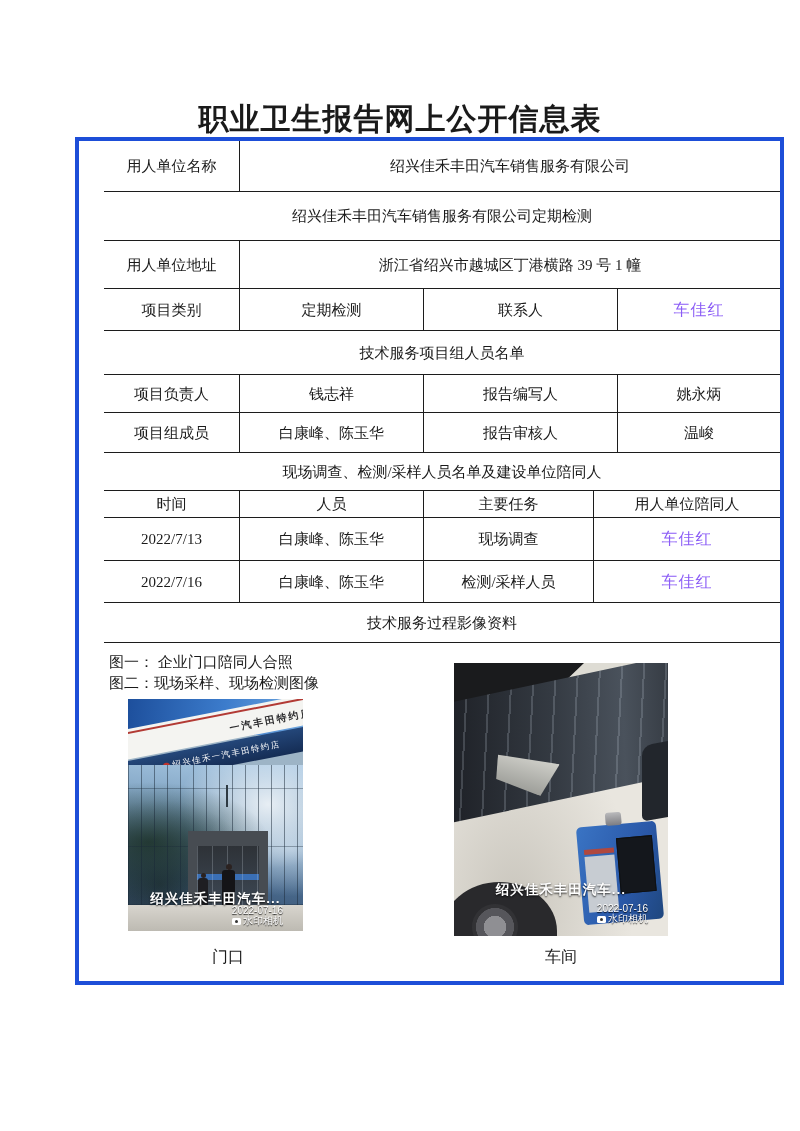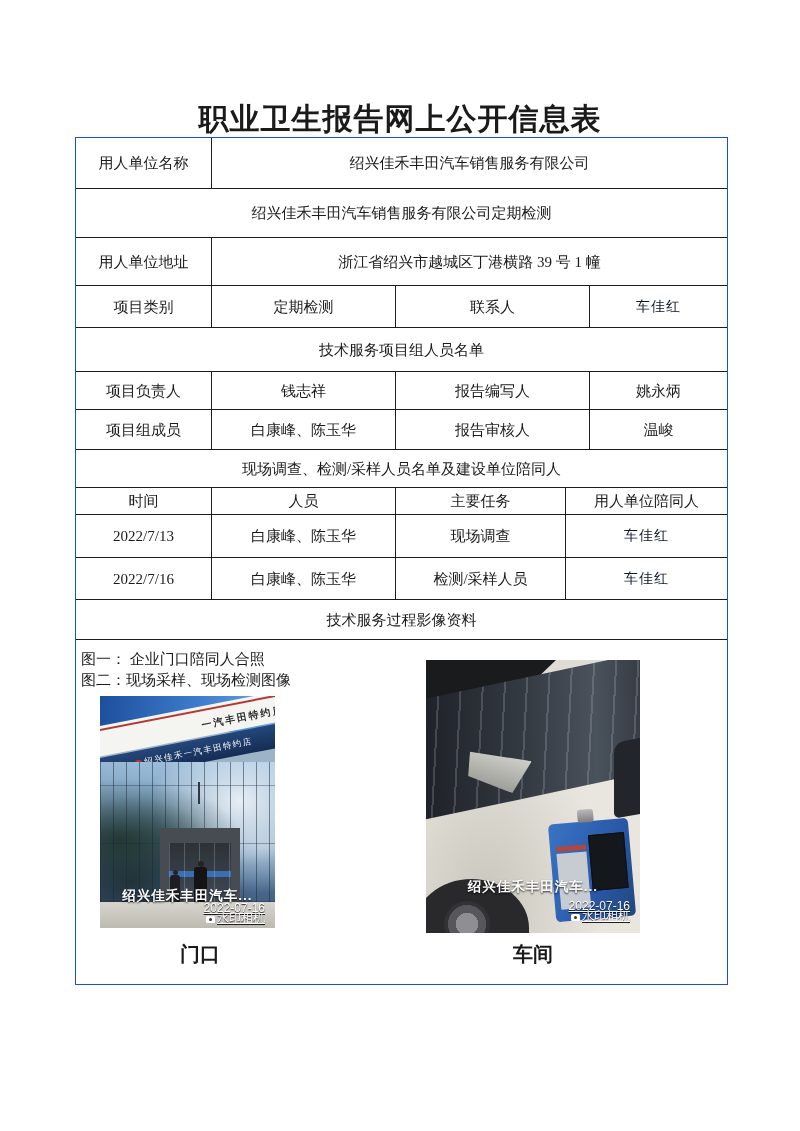--- a/index.html
+++ b/index.html
@@ -1,39 +1,39 @@
 <!DOCTYPE html>
 <html><head>
 <meta charset="utf-8">
 <style>
   html,body{margin:0;padding:0;background:#ffffff;}
   .page{position:relative;width:800px;height:1131px;background:#fff;overflow:hidden;
         font-family:"Liberation Serif","DejaVu Serif",serif;color:#1a1a1a;}
   .title{position:absolute;top:99px;left:0;width:100%;margin:0;text-align:center;
          font-size:30px;font-weight:bold;letter-spacing:1px;}
-  .doc-table{position:absolute;top:137px;left:75px;width:653px;height:848px;
-             border:1px solid #1d4ed8;box-sizing:border-box;background:#fff;}
+  .doc-table{position:absolute;top:137px;left:75px;width:709px;height:848px;
+             border:4px solid #1d4ed8;box-sizing:border-box;background:#fff;padding-left:25px;}
   .tr{display:flex;border-bottom:1px solid #1c1c1c;box-sizing:border-box;}
   .tr.last{border-bottom:none;}
   .td{border-right:1px solid #1c1c1c;box-sizing:border-box;display:flex;
       align-items:center;justify-content:center;text-align:center;font-size:15px;
       line-height:20px;padding:2px 4px;}
   .td.end{border-right:none;}
   .c1{width:136px;flex:none;}
   .cb2{width:184px;flex:none;} .cb3{width:194px;flex:none;text-align:center;}
   .cc2{width:184px;flex:none;} .cc3{width:170px;flex:none;}
   .grow{flex:1;}
-  .kai{font-size:14px;color:#0f172a;letter-spacing:1px;}
+  .kai{font-size:16px;color:#8b5cf6;letter-spacing:1px;}
   .h51{height:51px}.h49{height:49px}.h48{height:48px}.h42{height:42px}.h44{height:44px}
   .h38{height:38px}.h40{height:40px}.h27{height:27px}.h43{height:43px}.h342{height:342px}
   
   .photo-cell{position:relative;display:block;padding:0;}
   .fig-note{position:absolute;left:5px;font-size:15px;white-space:pre;text-align:left;}
   .fig-note.n1{top:9px;} .fig-note.n2{top:30px;}
-  .cap{position:absolute;top:304px;font-size:20px;text-align:center;font-weight:bold;}
+  .cap{position:absolute;top:304px;font-size:16px;text-align:center;}
   .cap-left{left:24px;width:200px;} .cap-right{left:350px;width:214px;}
   .photo{position:absolute;overflow:hidden;background:#9db4c6;}
   .photo-left{left:24px;top:56px;width:175px;height:232px;}
   .photo-right{left:350px;top:20px;width:214px;height:273px;background:#e9e6df;}
   
   .lp-sky{position:absolute;top:0;left:0;right:0;height:36px;
           background:linear-gradient(95deg,#1d4f9c,#3c7ccc 55%,#6fa6de);}
   .lp-fascia{position:absolute;top:12px;left:-14px;width:215px;height:30px;background:#f4f4f1;
              transform:rotate(-11deg);}
   .lp-redline{position:absolute;top:3px;left:0;right:0;height:2px;background:#b23a34;}
@@ -71,22 +71,22 @@
   .person.p2 .p-head{width:6px;height:6px;}
   .person.p2 .p-body{width:13px;height:36px;background:#141417;}
   .lp-ground{position:absolute;left:0;right:0;bottom:0;height:26px;
     background:linear-gradient(#d8d5ce,#bdbab2);}
   
   .wm-main{position:absolute;left:0;right:0;text-align:center;color:#fff;font-size:13.5px;
     font-weight:bold;letter-spacing:1px;white-space:nowrap;
     text-shadow:0 1px 2px rgba(0,0,0,.85);font-family:"Liberation Sans",sans-serif;}
   .photo-left .wm-main{bottom:22px;}
   .photo-right .wm-main{bottom:36px;}
-  .wm-sub{position:absolute;right:10px;color:#fff;font-size:12px;line-height:10px;text-align:right;
-    text-shadow:0 1px 1px rgba(0,0,0,.85);font-family:"Liberation Sans",sans-serif;text-decoration:underline;}
+  .wm-sub{position:absolute;right:20px;color:#fff;font-size:10px;line-height:10px;text-align:right;
+    text-shadow:0 1px 1px rgba(0,0,0,.85);font-family:"Liberation Sans",sans-serif;}
   .photo-left .wm-sub{bottom:5px;}
   .photo-right .wm-sub{bottom:12px;}
   .cam{display:inline-block;width:9px;height:7px;background:#fff;border-radius:1.5px;
        margin-right:2px;position:relative;vertical-align:-1px;}
   .cam-dot{position:absolute;left:3px;top:2px;width:3px;height:3px;border-radius:50%;background:#333;}
   
   .rp-darkcar{position:absolute;top:0;left:0;width:130px;height:130px;background:#1a1b1d;
     clip-path:polygon(0 0,100% 0,50% 48%,0 100%);}
   .rp-roofedge{position:absolute;top:0;right:0;width:110px;height:34px;background:#dedcd4;}
   .rp-windshield{position:absolute;top:16px;left:-22px;width:270px;height:118px;

